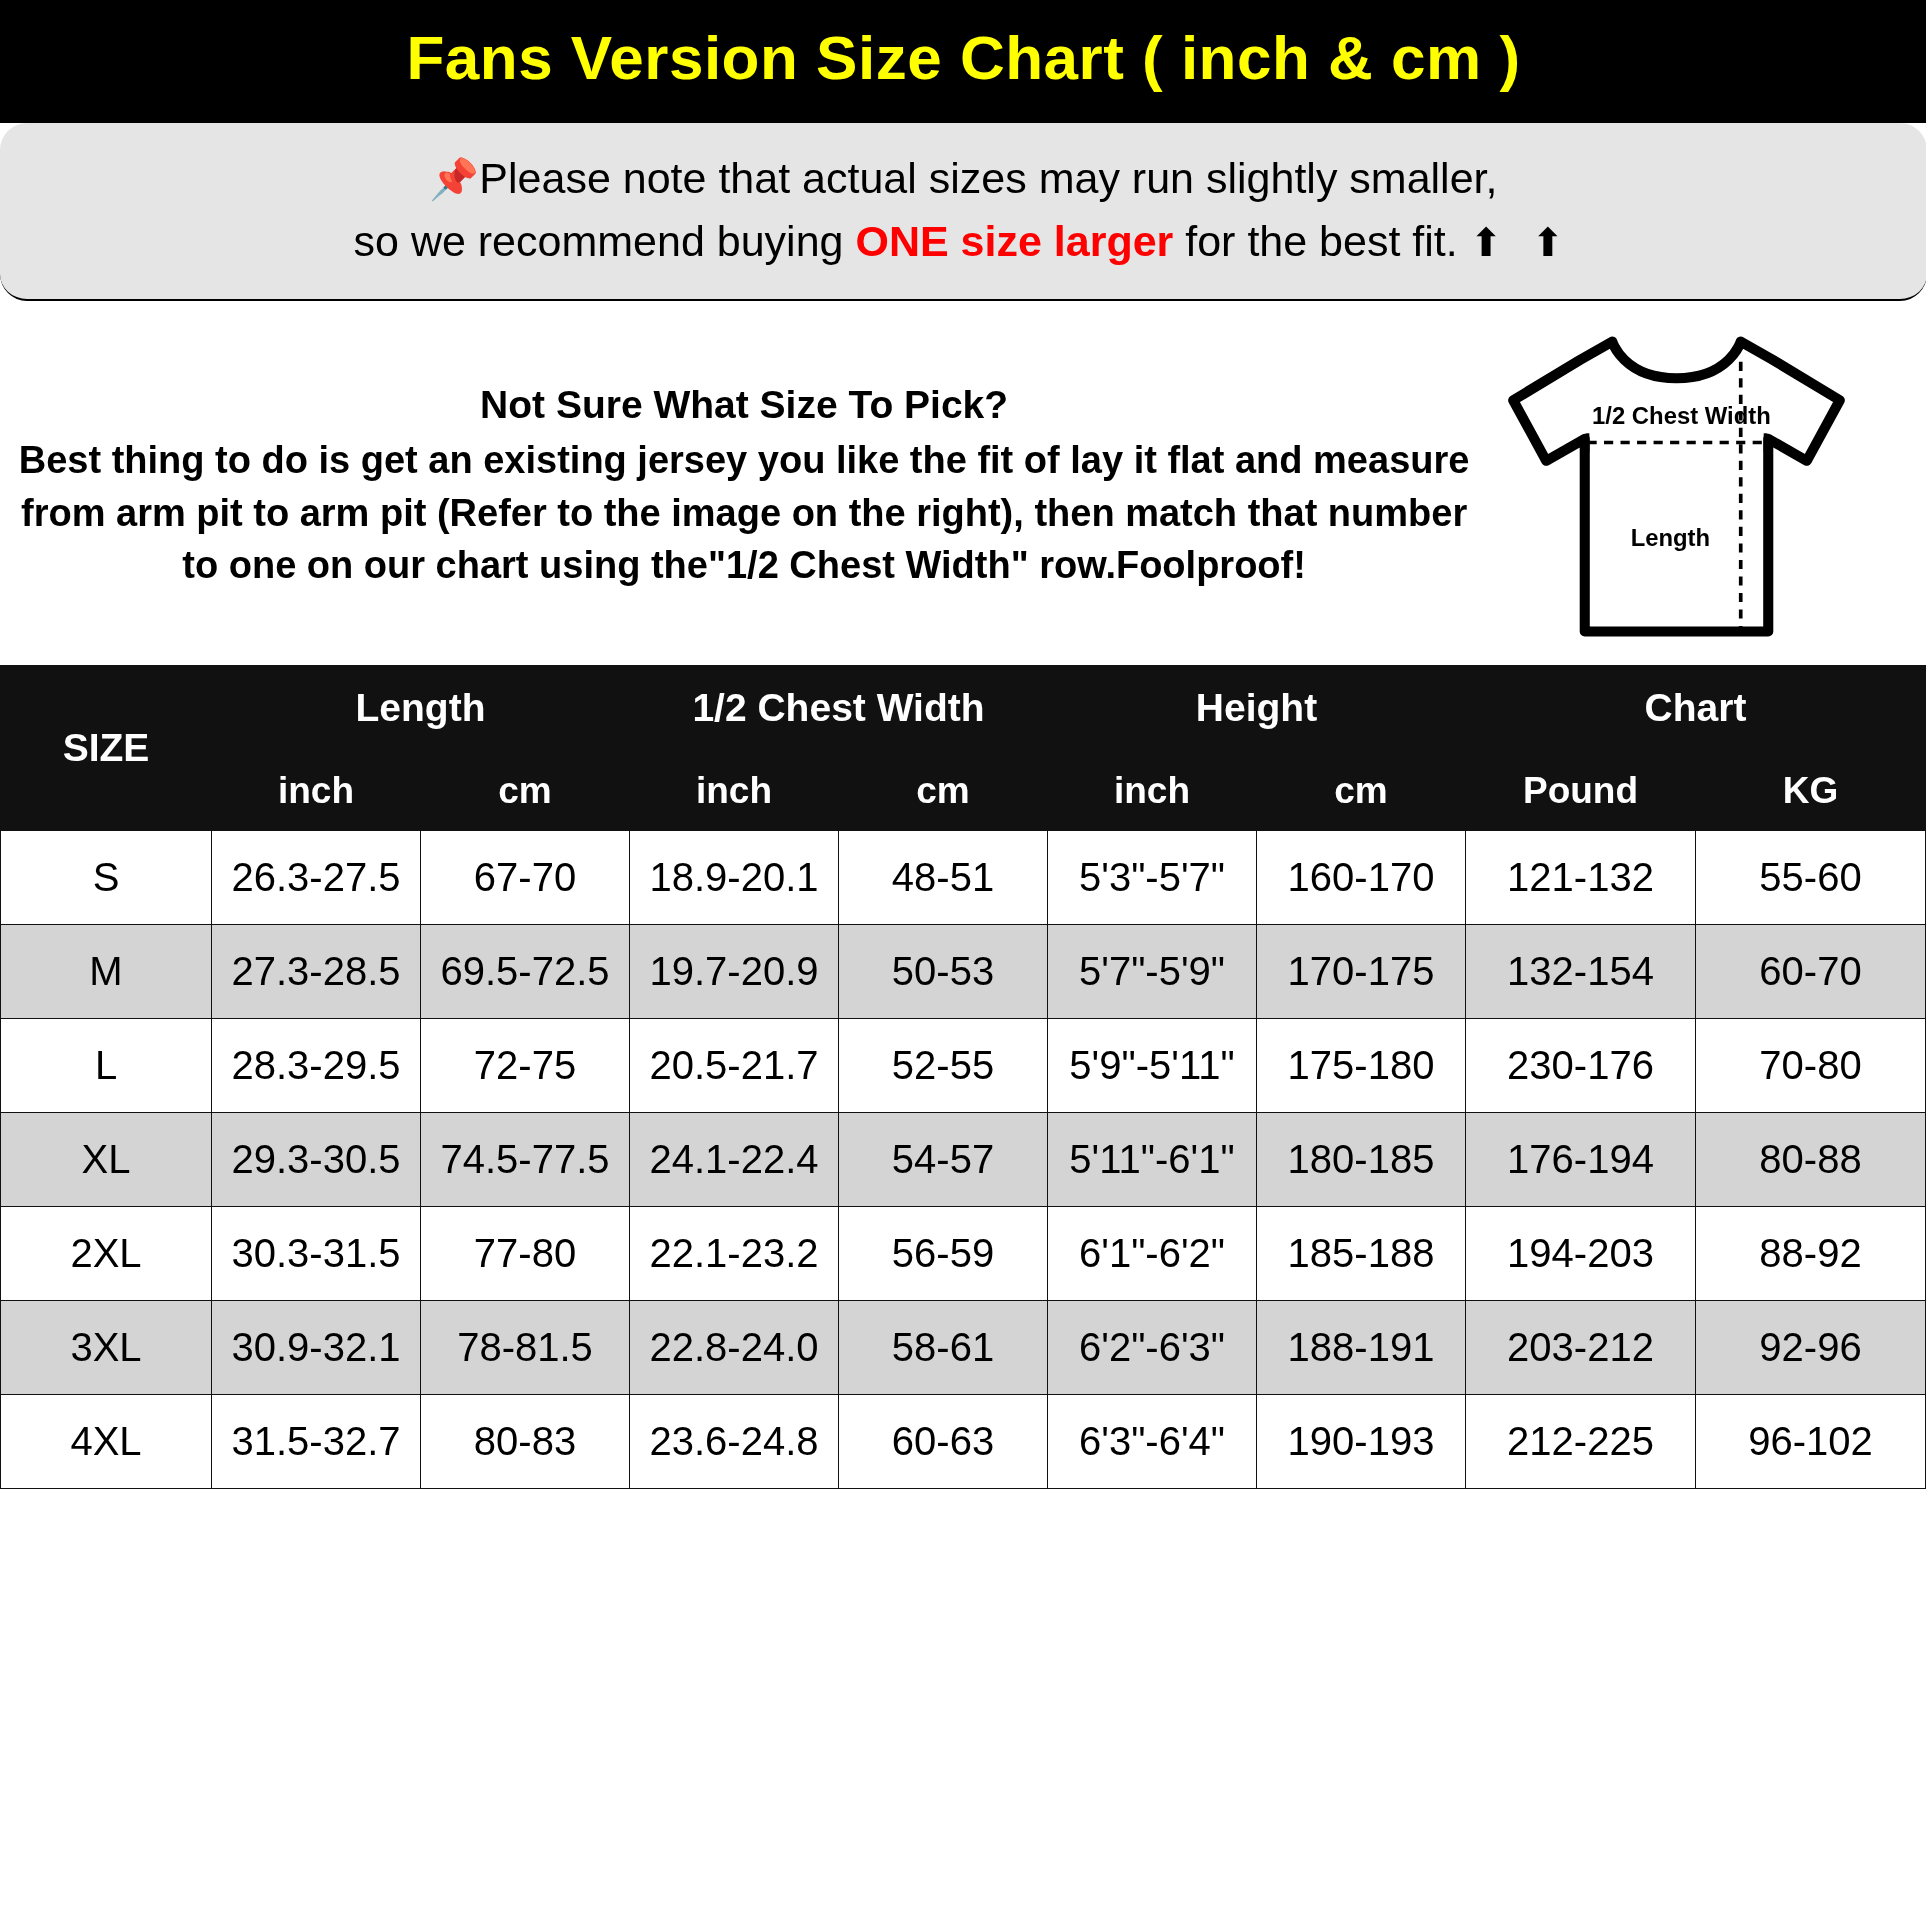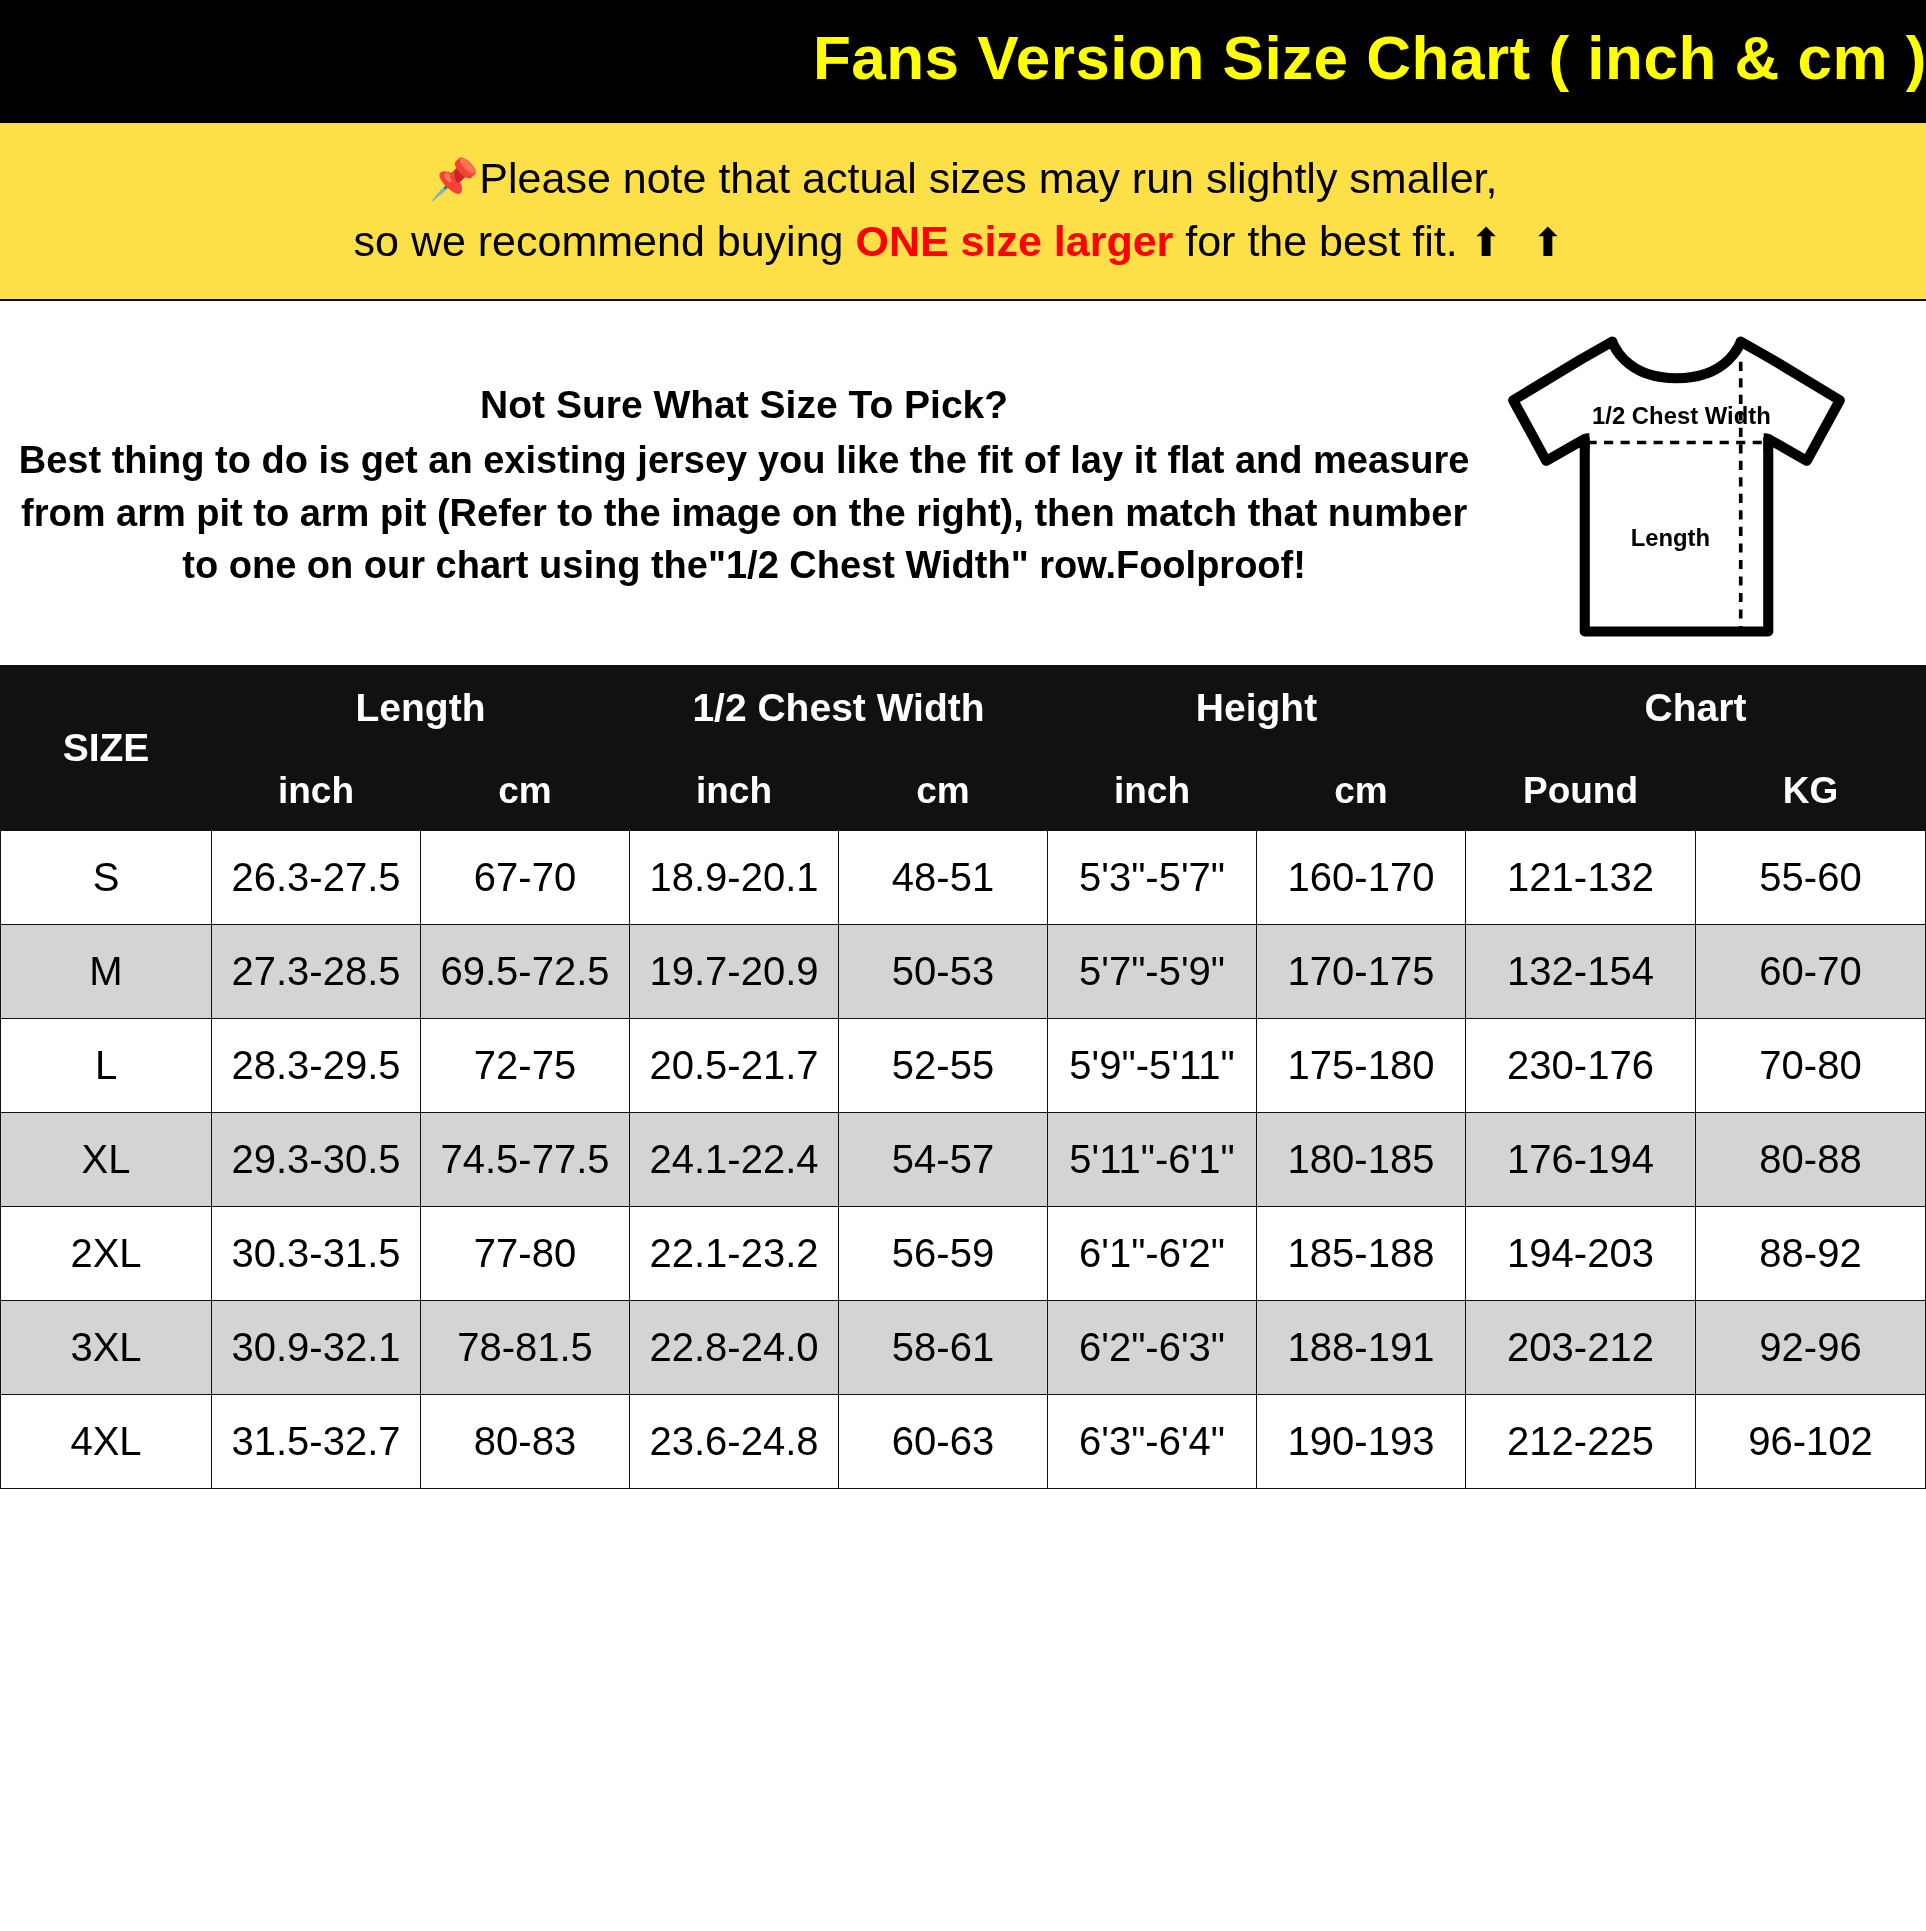--- a/index.html
+++ b/index.html
@@ -14,37 +14,38 @@
   }
   .page {
     width: 1927px;
     box-sizing: border-box;
     background: #ffffff;
   }
 
   
   .title-bar {
     background: #000000;
-    text-align: right;
+    text-align: center;
     padding: 24px 0 31px 0;
   }
   .title-bar .title {
     color: #ffff00;
     font-size: 62px;
     font-weight: bold;
     letter-spacing: 0.5px;
     line-height: 1.1;
   }
 
   
   .note-band {
-    background: #fde047;
+    background: #e5e5e5;
     text-align: center;
     padding: 24px 18.4px 27.5px 18.4px;
     border-bottom: 2.8px solid #000;
+    border-radius: 27px;
   }
   .note-line {
     font-size: 43px;
     font-weight: normal;
     line-height: 1.45;
     color: #000;
   }
   .pin {
     color: #e8342a;
     font-size: 40px;

